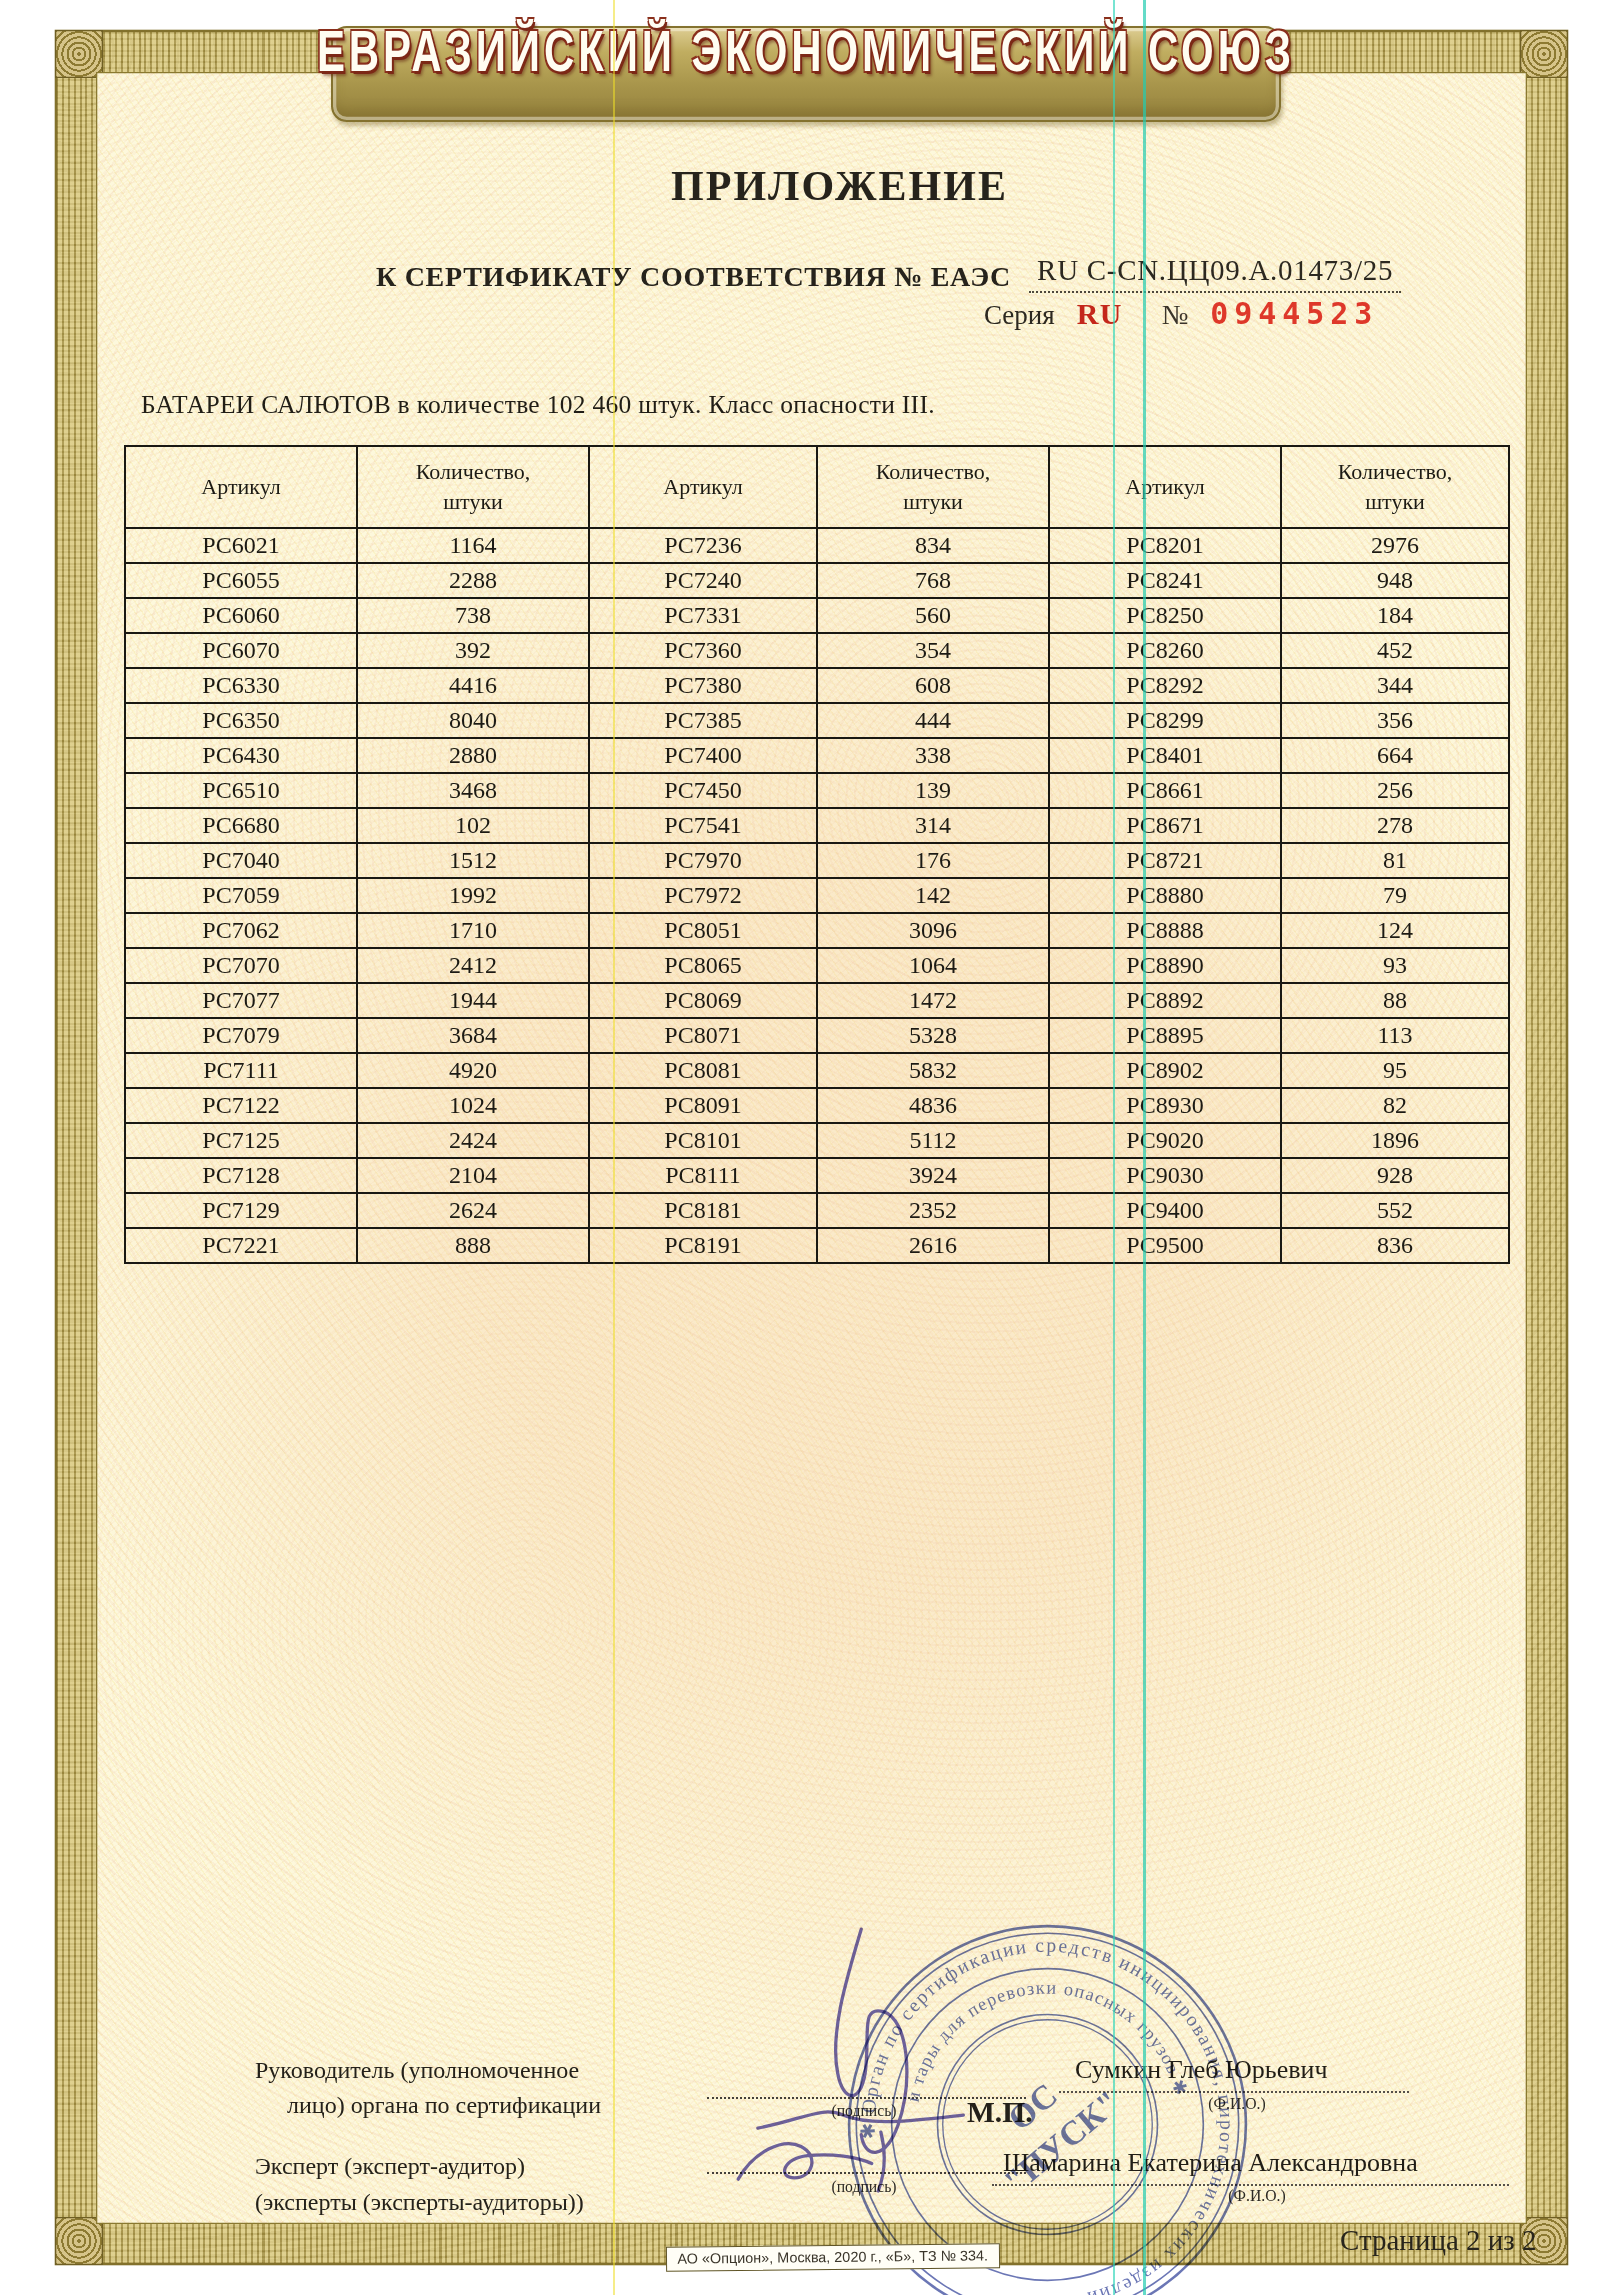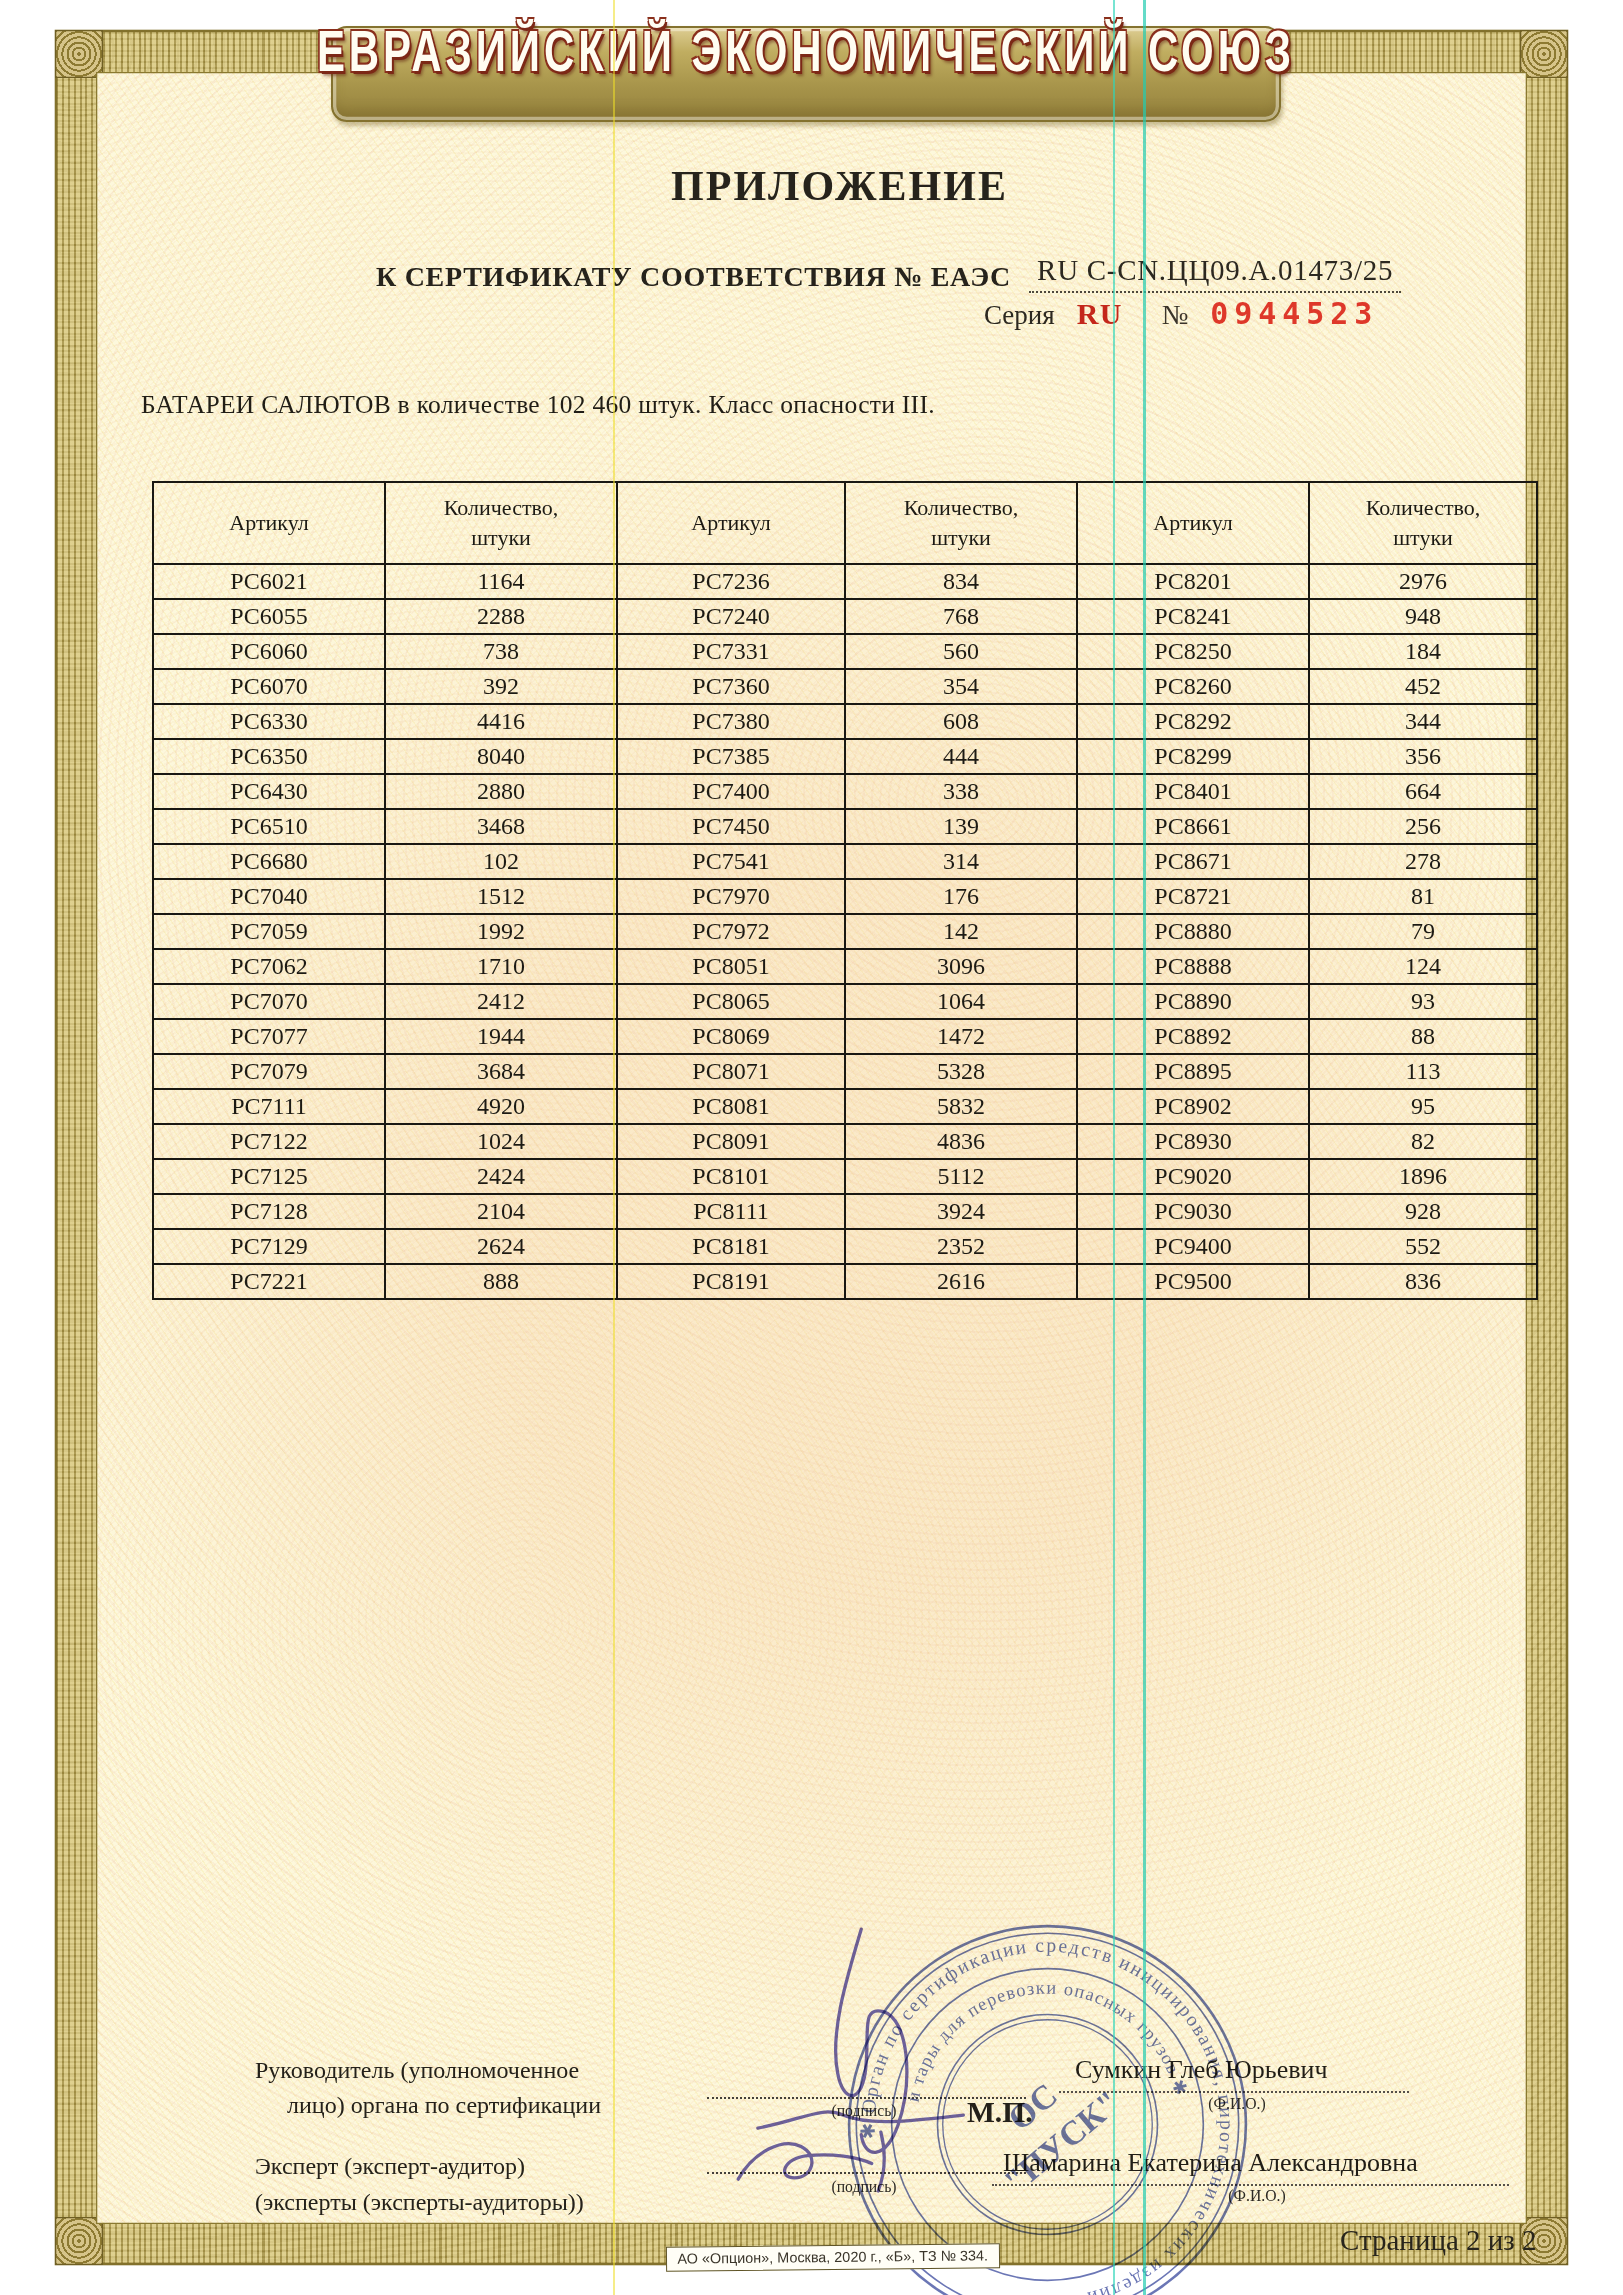--- a/index.html
+++ b/index.html
@@ -48,22 +48,22 @@
   .subtitle-row{position:absolute;left:376px;top:254px;display:flex;align-items:flex-end;gap:18.3px;white-space:nowrap;}
   .subtitle-label{font-size:28px;font-weight:700;color:#26231c;letter-spacing:0.7px;}
   .cert-number{font-size:29px;color:#2c2820;letter-spacing:0.7px;border-bottom:2.6px dotted #4e483c;padding:0 7.9px 3.9px 7.9px;}
   .series-row{position:absolute;left:936px;top:296px;display:flex;align-items:baseline;gap:22px;white-space:nowrap;margin-left:48px;}
   .series-label{font-size:27px;color:#2c2820;}
   .series-value{font-size:30px;font-weight:700;color:#c4271b;letter-spacing:1.3px;}
   .number-sign{font-size:28px;color:#3a342a;margin-left:17px;}
   .blank-number{font-family:"DejaVu Sans Mono",monospace;font-size:30px;font-weight:700;color:#de382a;letter-spacing:5.9px;}
   .product-line{position:absolute;left:141px;top:390px;font-size:25.5px;color:#201d16;letter-spacing:0.3px;}
   
-  table.qty{position:absolute;left:152px;top:445px;border-collapse:collapse;table-layout:fixed;
-    width:1382px;z-index:4;margin-top:36px;}
+  table.qty{position:absolute;left:124px;top:445px;border-collapse:collapse;table-layout:fixed;
+    width:1382px;z-index:4;}
   table.qty th, table.qty td{border:2px solid #191813;text-align:center;vertical-align:middle;
     font-family:"Liberation Serif",serif;color:#1c1a14;padding:0;}
   table.qty{border:2.6px solid #191813;}
   table.qty th{height:80px;font-size:22px;font-weight:400;line-height:1.35;}
   table.qty td{height:33px;font-size:24px;}
   
   .sig-label{position:absolute;font-size:24px;color:#24211a;white-space:nowrap;}
   .dash-line{position:absolute;border-bottom:2px dotted #44403a;height:0;}
   .caption{position:absolute;font-size:15.7px;color:#2c2923;text-align:center;}
   .mp{position:absolute;left:967px;top:2096px;font-size:29.5px;font-weight:700;color:#24211a;}

